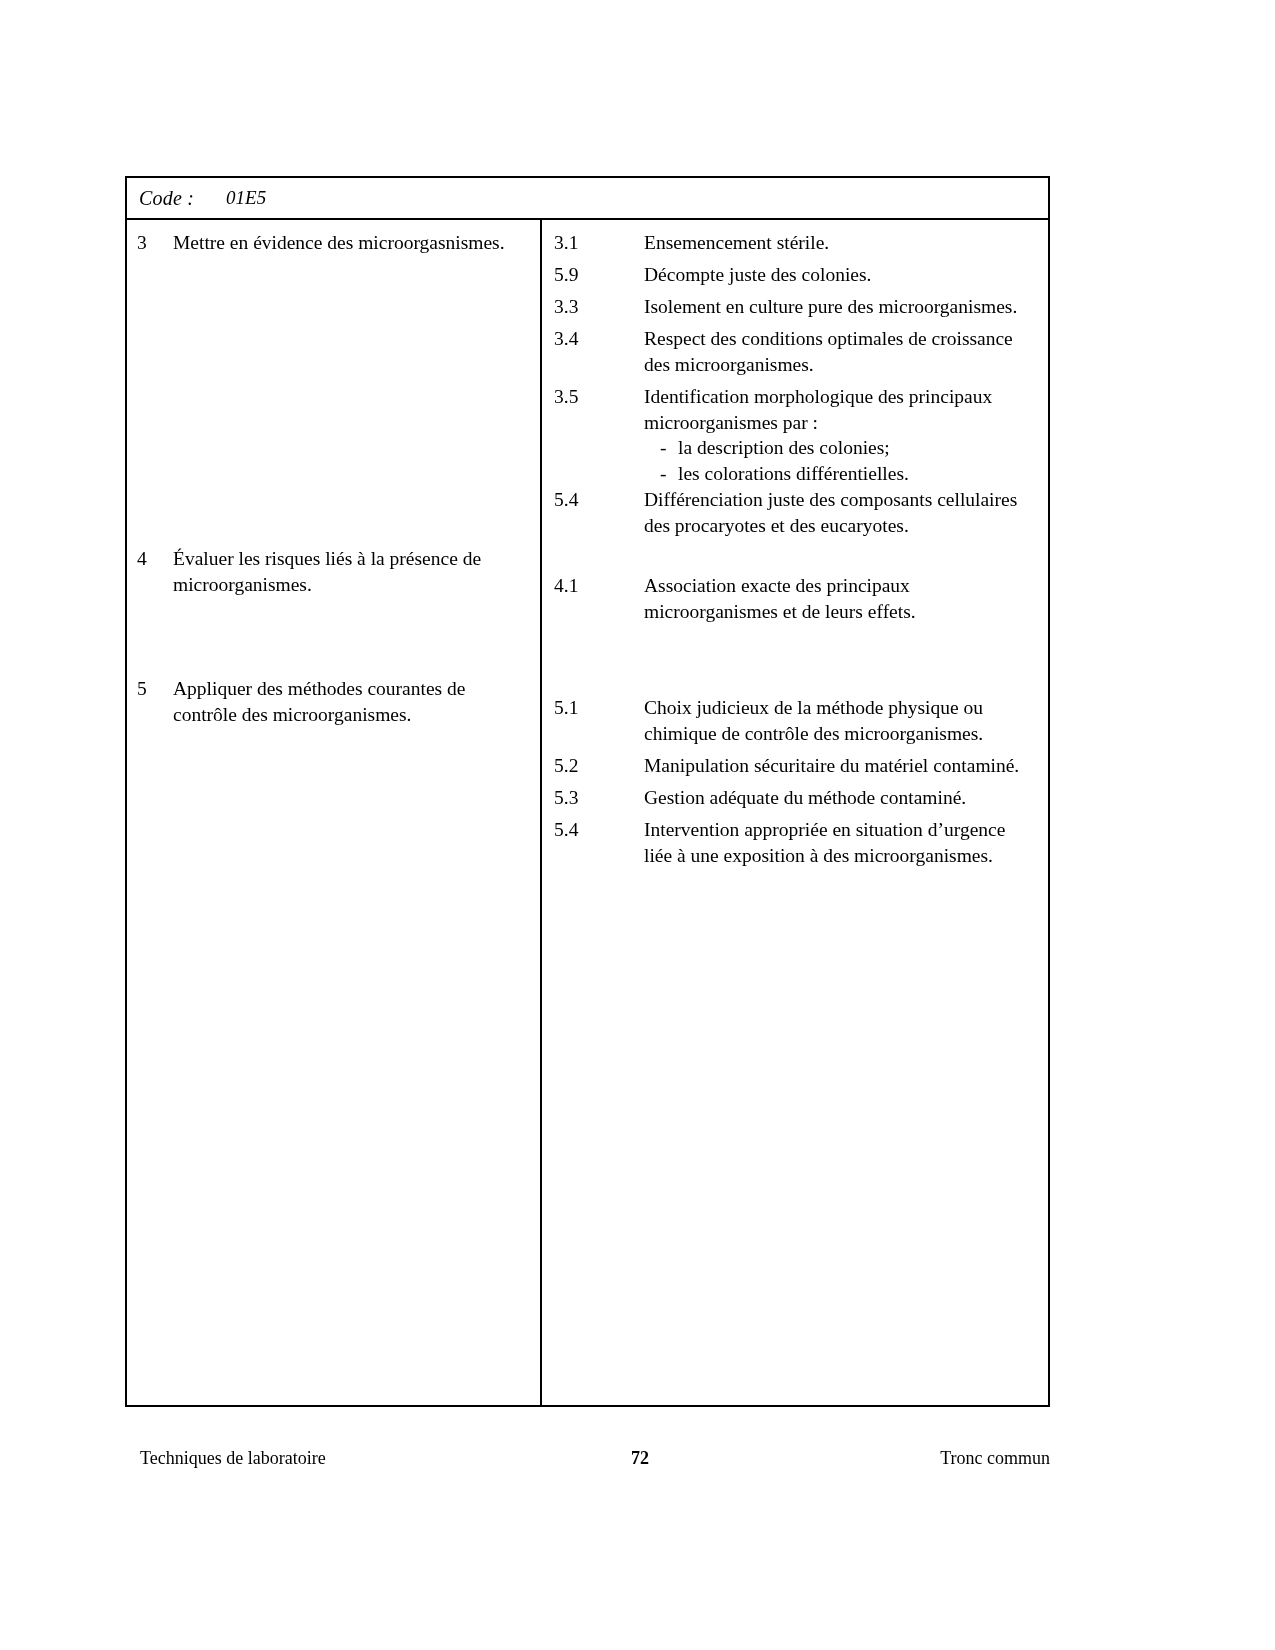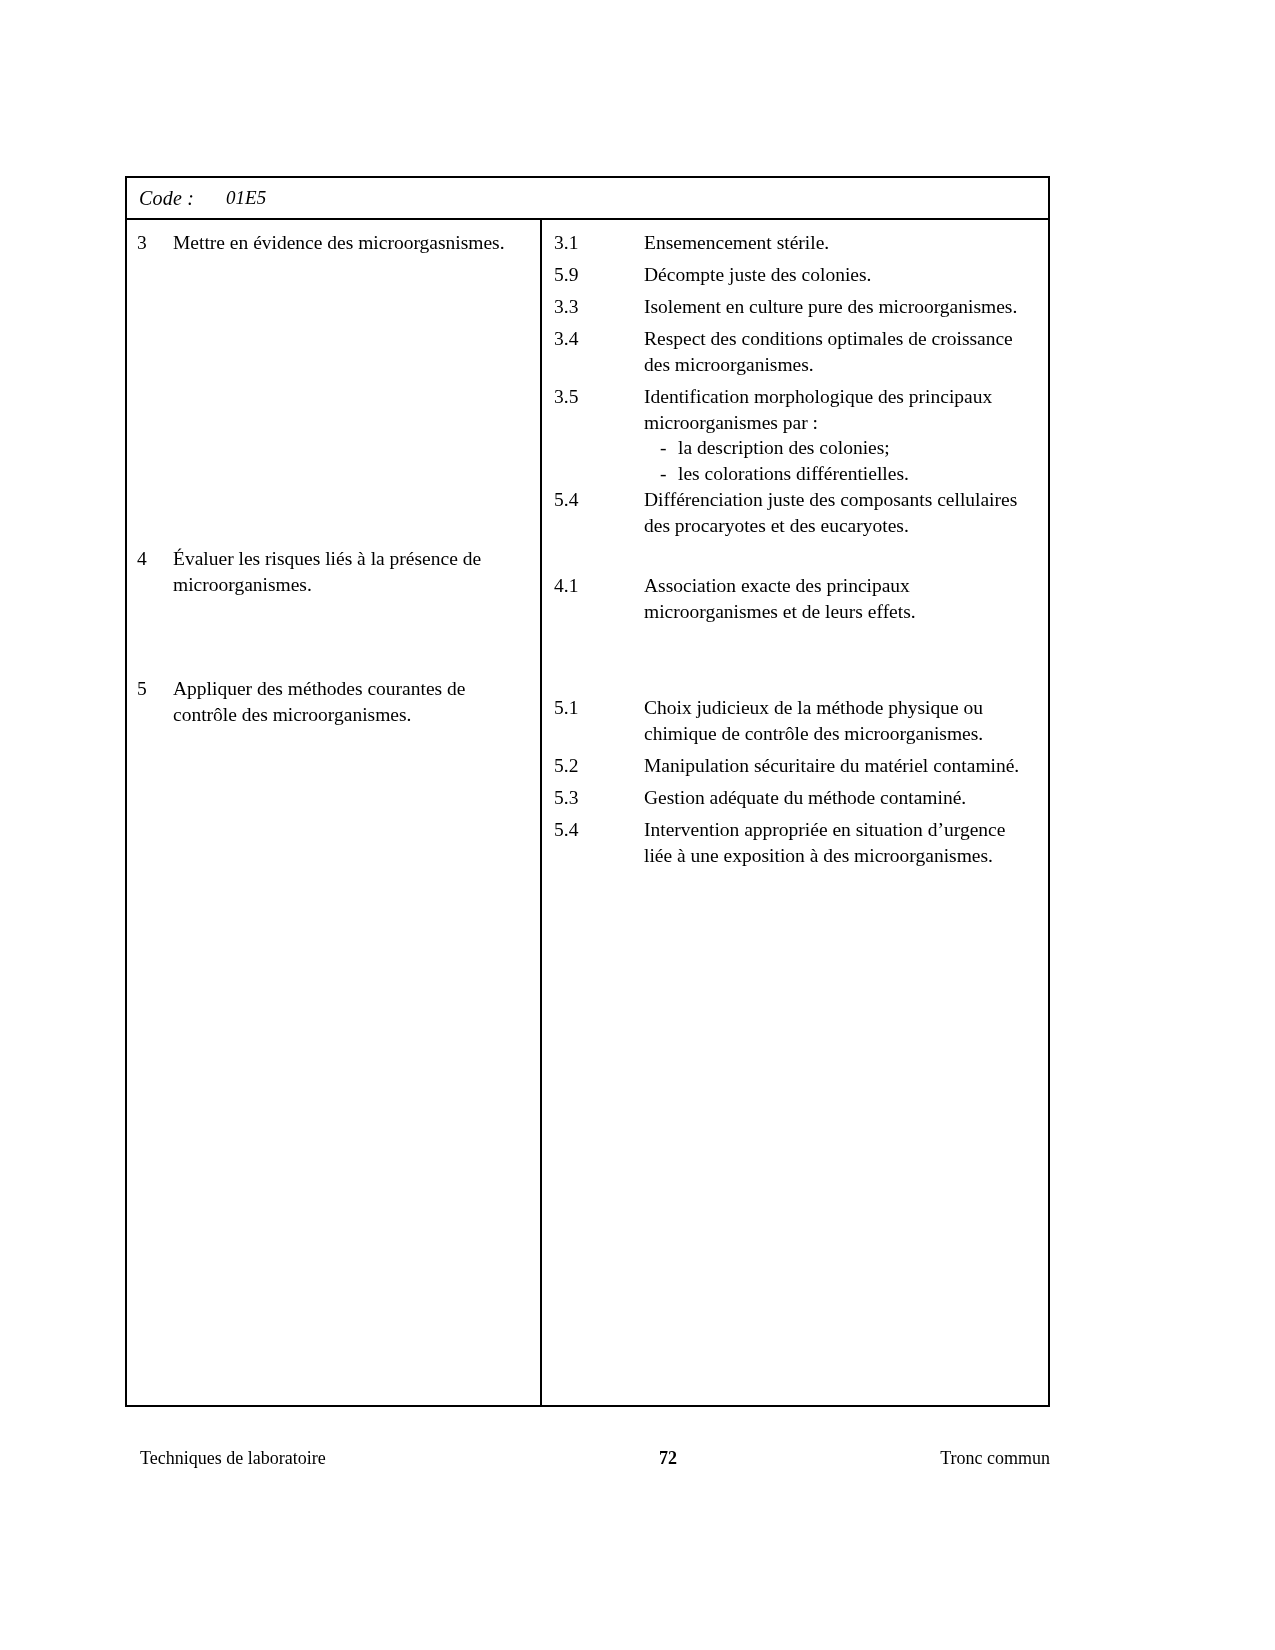--- a/index.html
+++ b/index.html
@@ -102,21 +102,20 @@
   }
   .spacer-sm { height: 6px; }
   .spacer-lg { height: 34px; }
   .footer {
     position: absolute;
     left: 125px;
     top: 1448px;
     width: 925px;
     display: flex;
     font-size: 18px;
-    gap: 28px;
   }
   .footer-left { width: 420px; padding-left: 15px; }
   .footer-center { width: 160px; text-align: center; font-weight: bold; }
   .footer-right { flex: 1; text-align: right; }
 </style>
 </head>
 <body>
 
 <div class="page">
 

